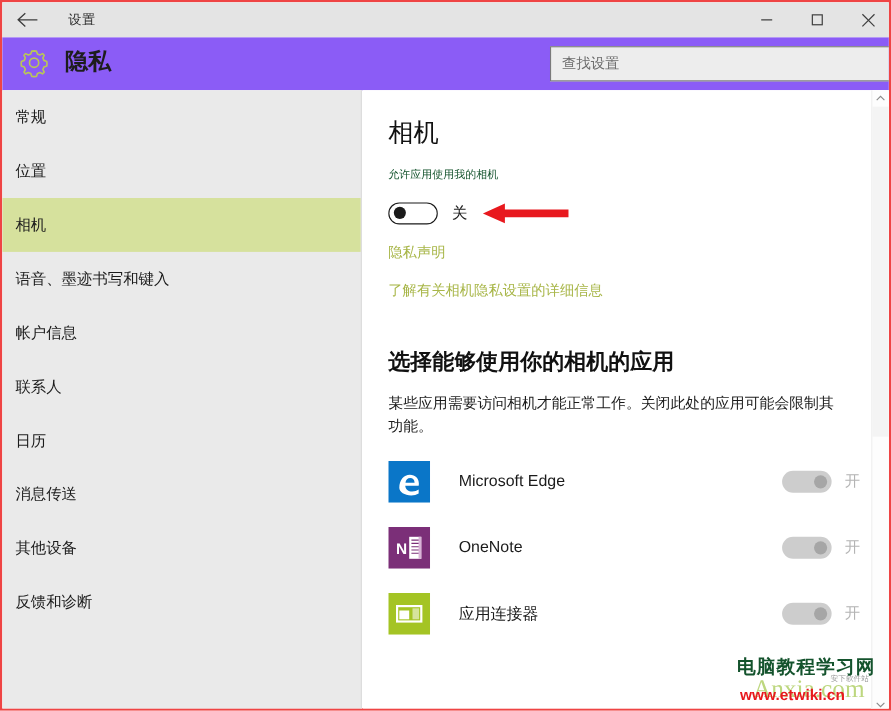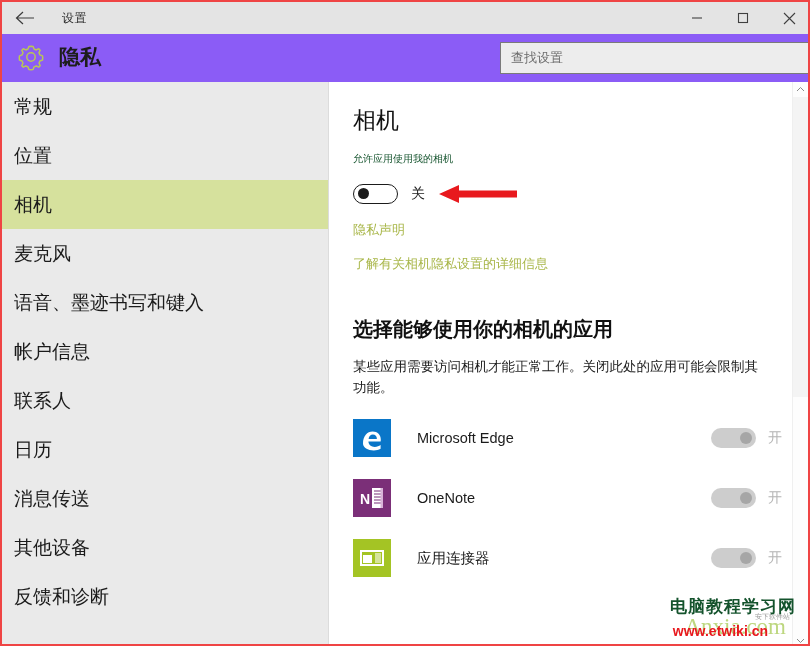--- a/index.html
+++ b/index.html
@@ -126,21 +126,21 @@
     background: #eaeaea;
     box-sizing: border-box;
     border-right: 1px solid #dcdcdc;
     overflow: hidden;
   }
   .nav-item {
     height: 49px;
     display: flex;
     align-items: center;
     padding-left: 12px;
-    font-size: 19px;
+    font-size: 14px;
     color: #1b1b1b;
     box-sizing: border-box;
   }
   .nav-item.selected {
     background: #d6e19d;
   }
 
   
   .content {
     position: absolute;
@@ -394,23 +394,20 @@
 
   <div class="sidebar">
     <div class="nav-item">
       <span>常规</span>
     </div>
     <div class="nav-item">
       <span>位置</span>
     </div>
     <div class="nav-item selected">
       <span>相机</span>
-    </div>
-    <div class="nav-item">
-      <span>麦克风</span>
     </div>
     <div class="nav-item">
       <span>语音、墨迹书写和键入</span>
     </div>
     <div class="nav-item">
       <span>帐户信息</span>
     </div>
     <div class="nav-item">
       <span>联系人</span>
     </div>

